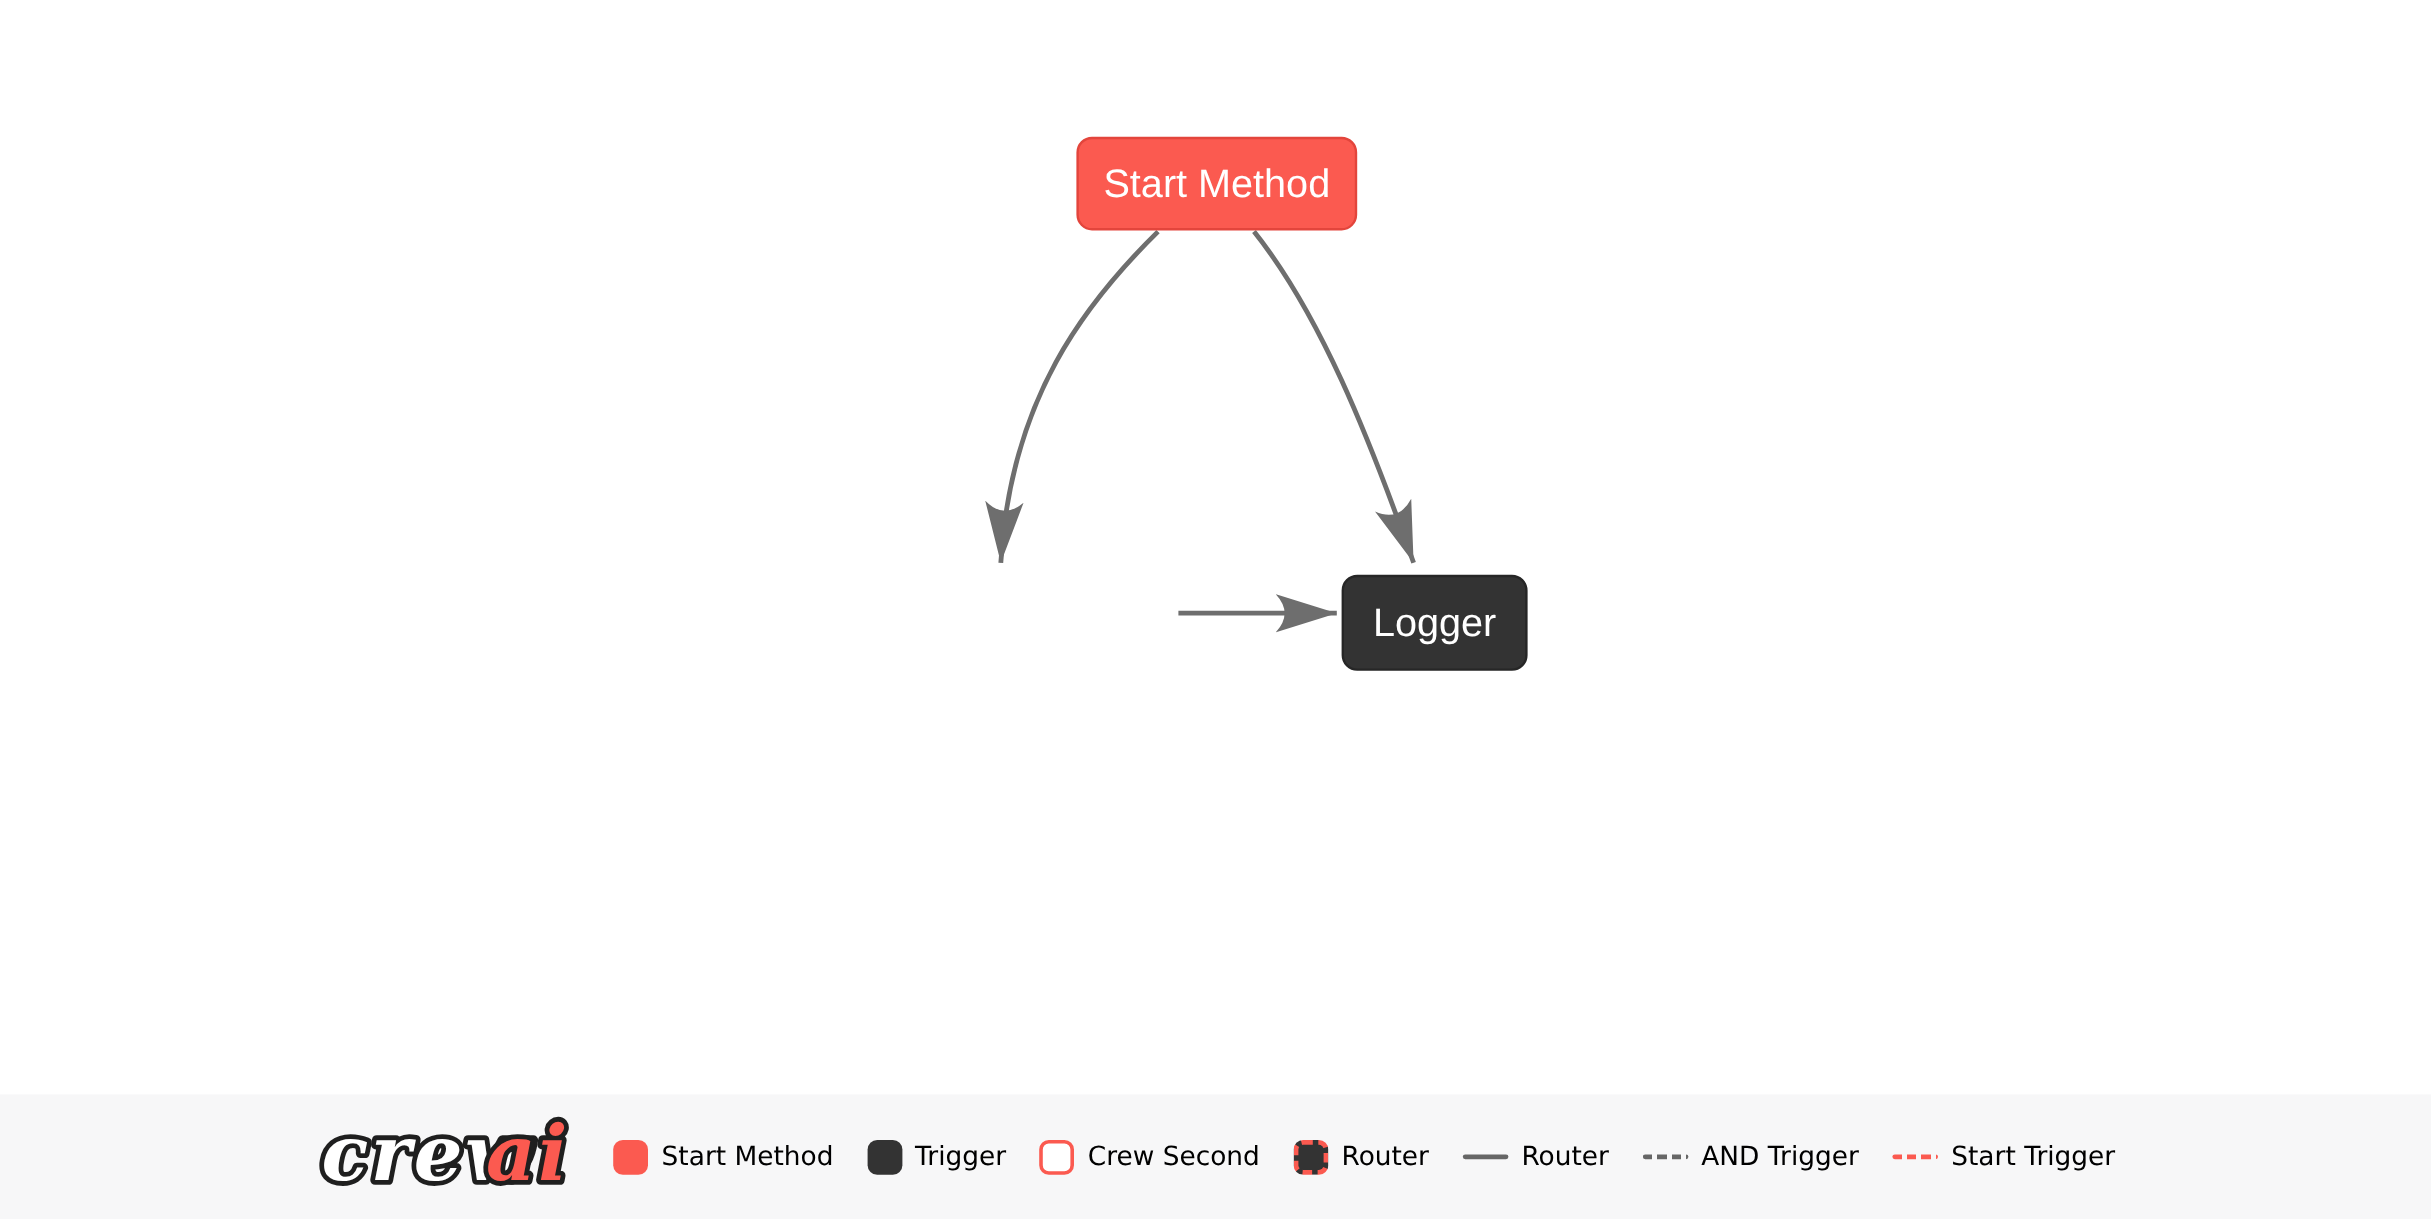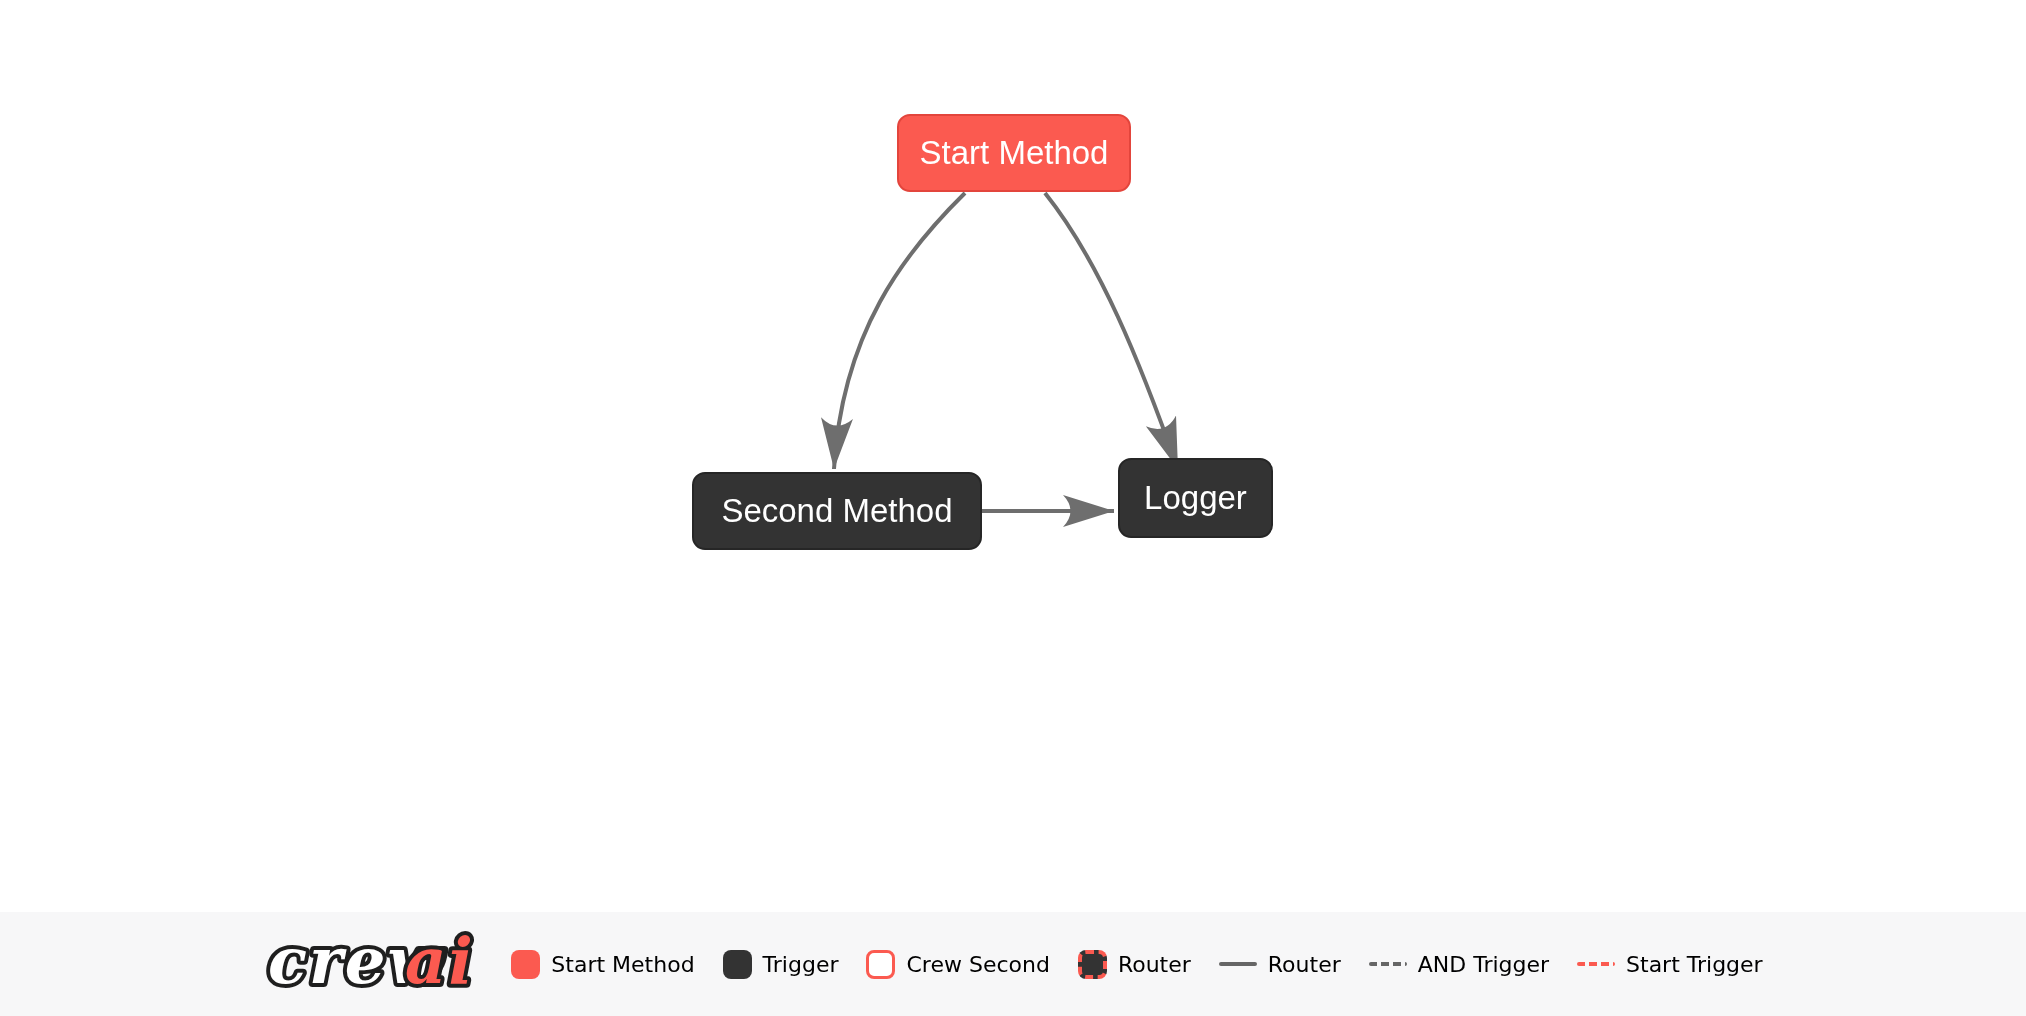--- a/index.html
+++ b/index.html
@@ -126,25 +126,22 @@
     </defs>
     <path class="edge" d="M 965 193 C 905 252, 842 332, 834 469" marker-end="url(#arrowhead)"></path>
     <path class="edge" d="M 1045 193 C 1100 262, 1140 362, 1178 469" marker-end="url(#arrowhead)"></path>
     <path class="edge" d="M 982 511 L 1114 511" marker-end="url(#arrowhead)"></path>
   </svg>
 
   <div class="node node-start" style="left:897px;top:114px;width:234px;height:78px;">
     <span>Start Method</span>
   </div>
 
-  <div class="node node-method" style="left:692px;top:472px;width:290px;height:78px;">
-    <span>Second Method</span>
-  </div>
 
-  <div class="node node-method" style="left:1118px;top:458px;width:155px;height:80px;">
+  <div class="node node-method" style="left:1118px;top:479px;width:155px;height:80px;">
     <span>Logger</span>
   </div>
 
   <div class="legend">
 
     <svg class="logo" width="212" height="76" viewBox="0 0 212 76" xmlns="http://www.w3.org/2000/svg">
       <text class="logo-crew" x="5" y="57">crew</text>
       <text class="logo-ai" x="142" y="57">ai</text>
     </svg>
 

